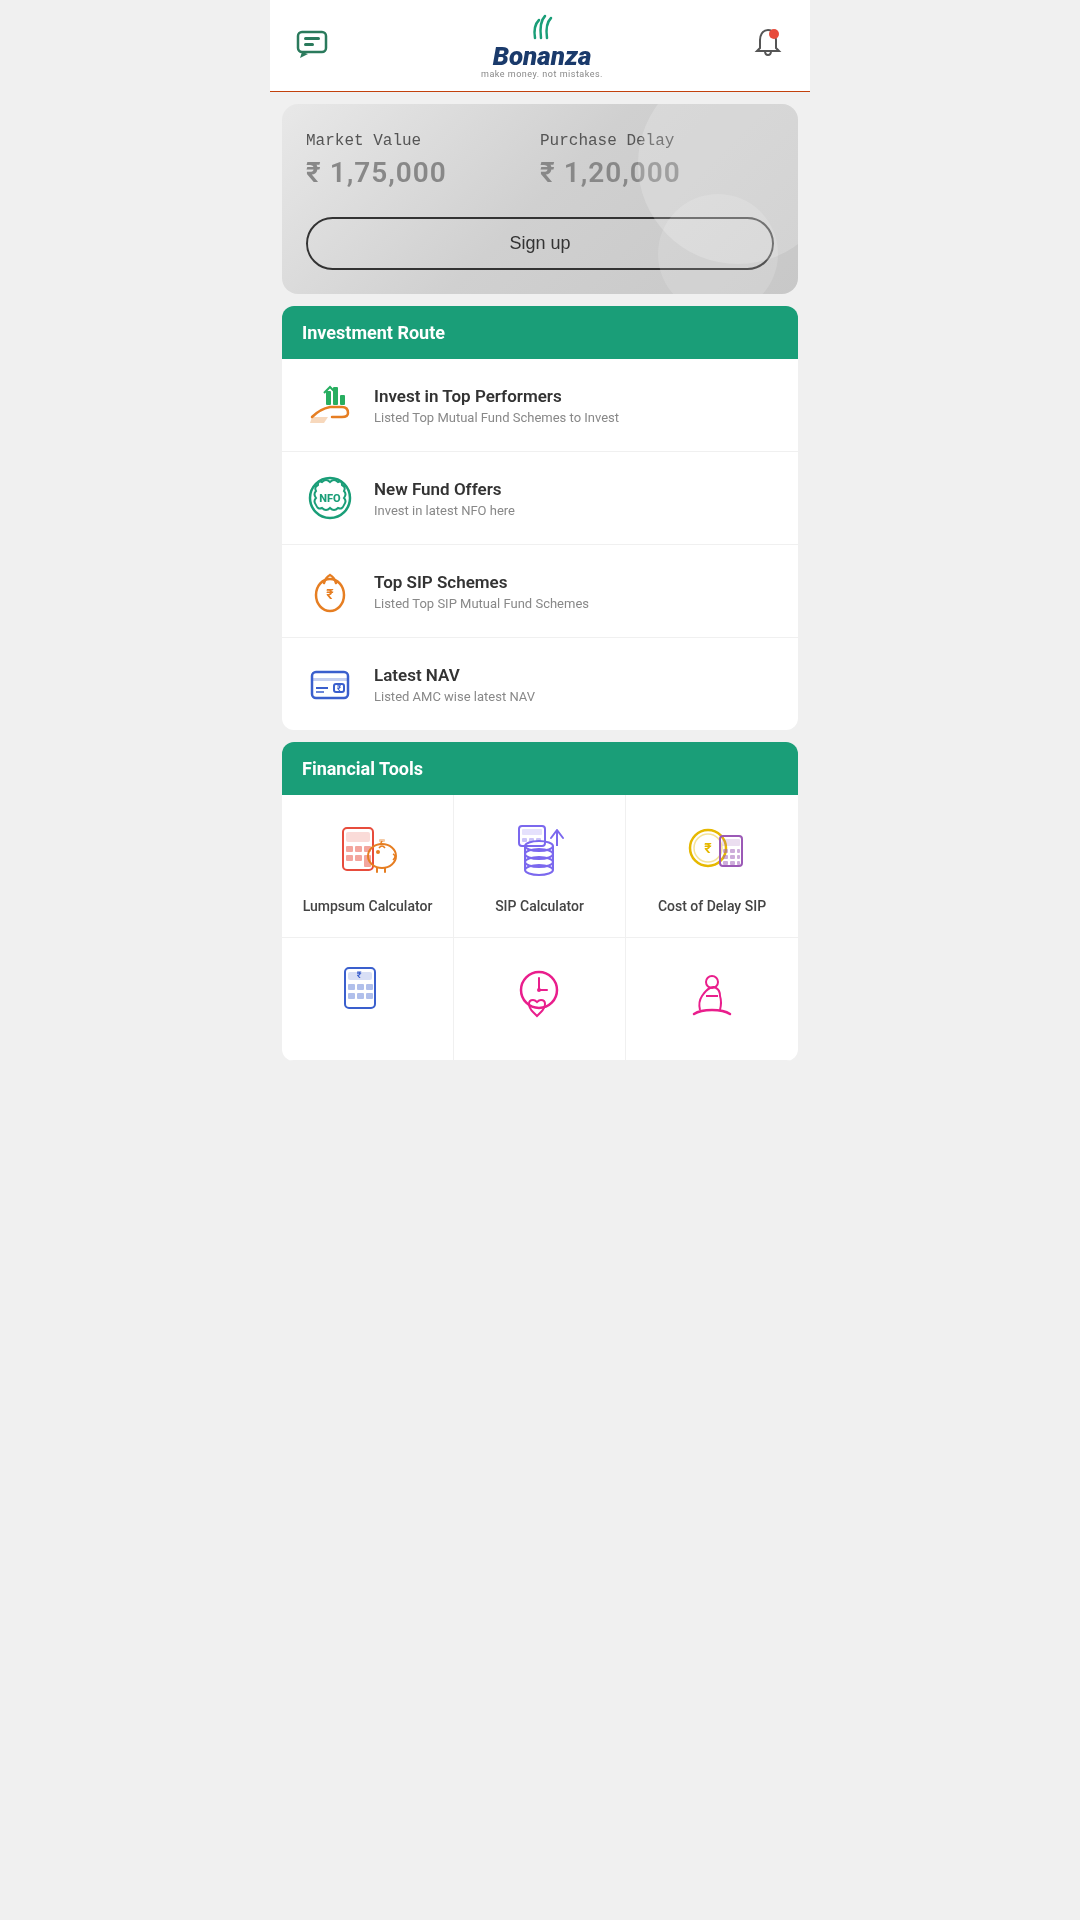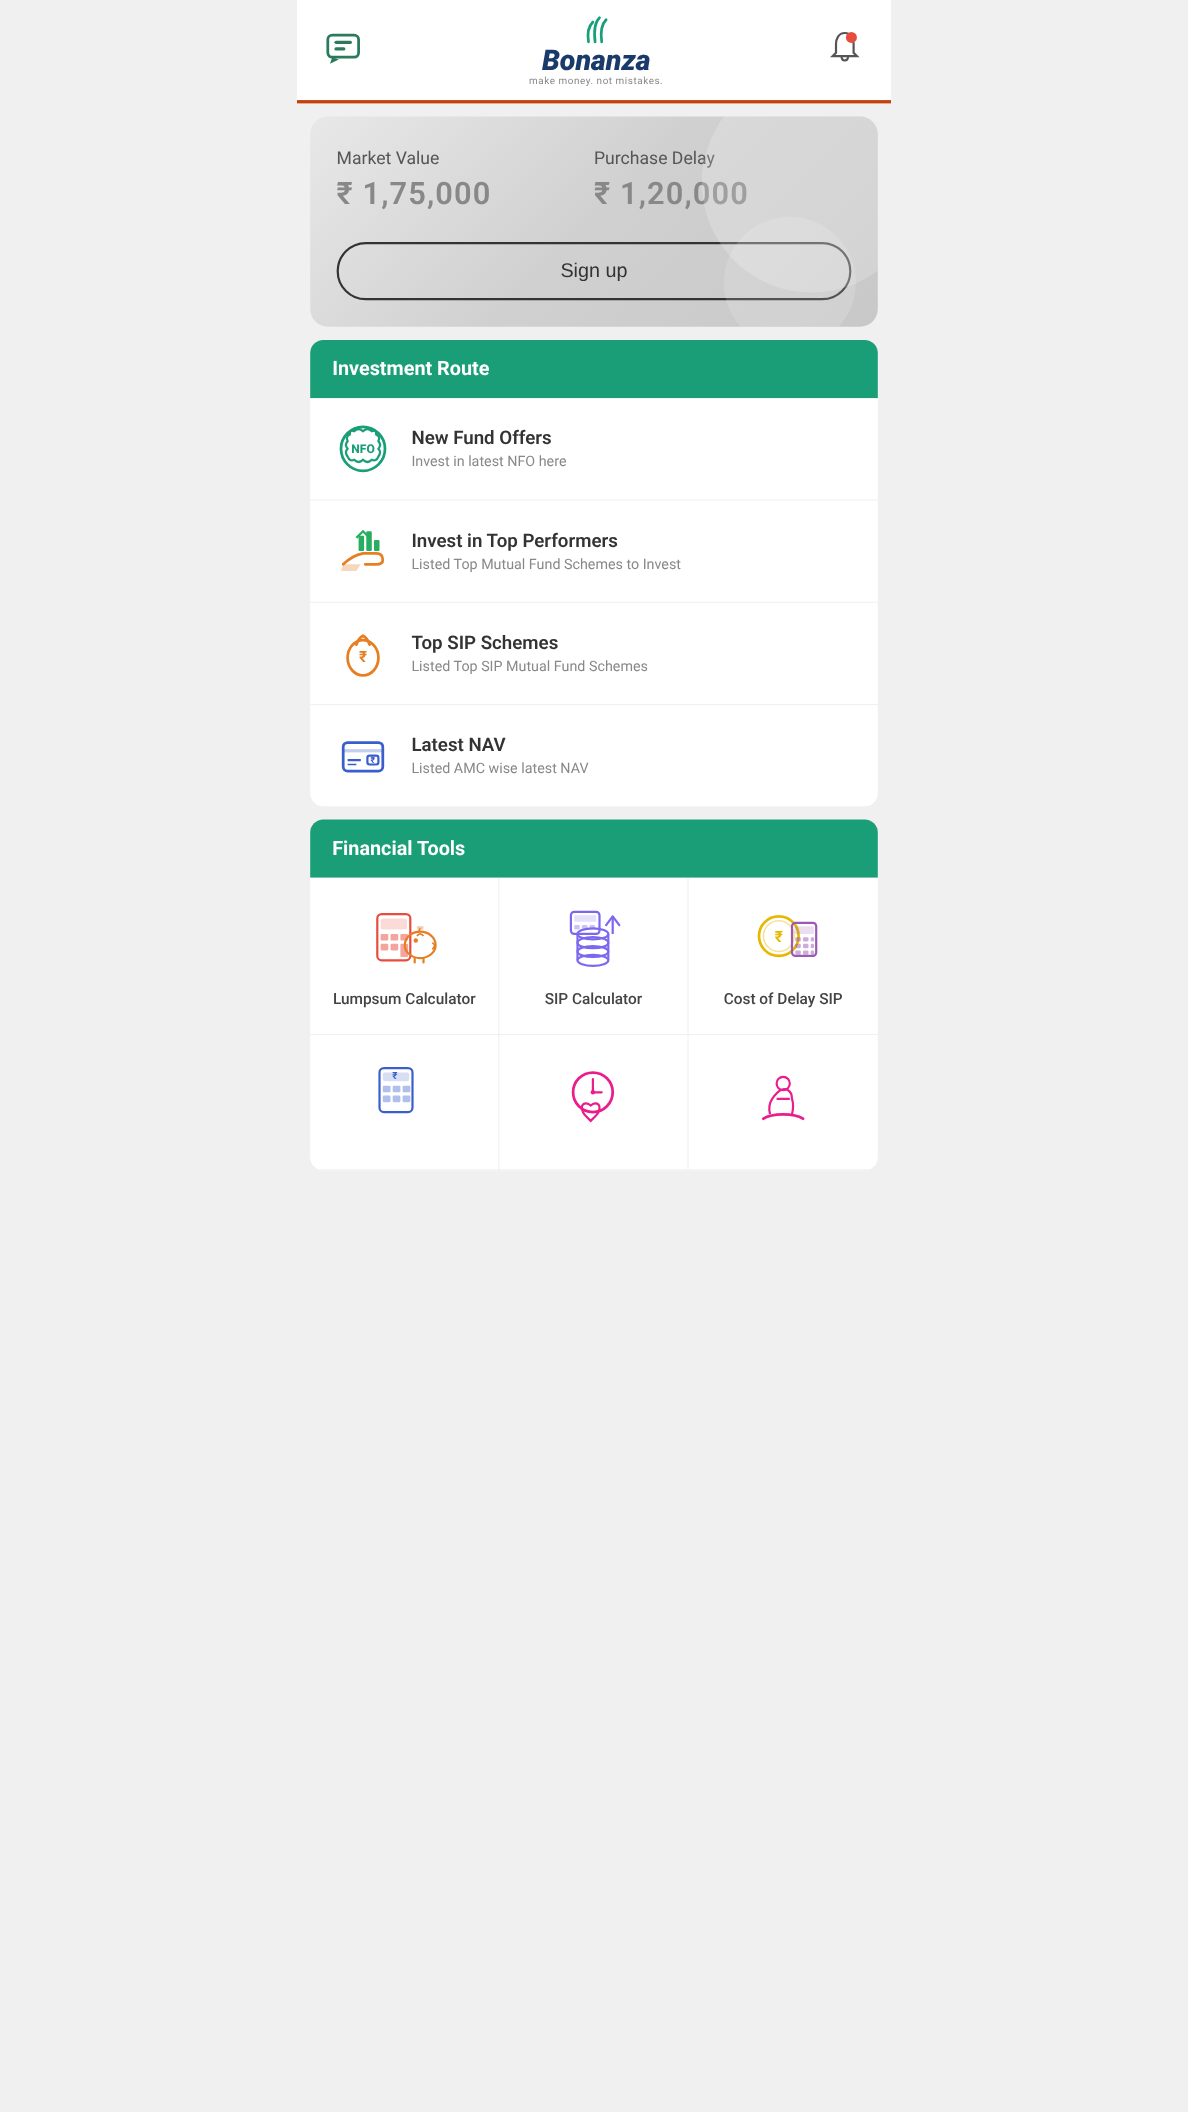--- a/index.html
+++ b/index.html
@@ -13,21 +13,21 @@
       min-height: 960px;
     }
 
     
     .header {
       background: #fff;
       display: flex;
       align-items: center;
       justify-content: space-between;
       padding: 12px 20px;
-      border-bottom: 3px solid #c2410c;
+      border-bottom: 1px solid #c2410c;
     }
     .header-logo {
       display: flex;
       flex-direction: column;
       align-items: center;
     }
     .chat-icon-btn, .bell-icon-btn {
       background: none;
       border: none;
       cursor: pointer;
@@ -66,20 +66,21 @@
     .market-values {
       display: flex;
       justify-content: space-between;
       margin-bottom: 28px;
     }
     .value-block { flex: 1; }
     .value-label {
       font-size: 16px;
       color: #555;
       margin-bottom: 6px;
+      font-family: Liberation Mono, monospace;
     }
     .value-amount {
       font-size: 28px;
       color: #888;
       font-weight: 600;
       letter-spacing: 1px;
     }
     .market-buttons {
       display: flex;
       gap: 16px;
@@ -232,49 +233,49 @@
 </div>
 
 <div class="section-header">
   <div class="section-header-text">Investment Route</div>
 </div>
 <div class="section-card">
 
   <div class="list-item">
     <div class="list-icon">
       <svg width="52" height="52" viewBox="0 0 52 52">
+
+        <path d="M8 38 Q16 30 26 28 L38 28 Q44 28 44 34 Q44 38 38 38 L28 38" stroke="#e67e22" stroke-width="2.5" fill="none" stroke-linecap="round"></path>
+        <path d="M8 38 L6 44 L20 44 L24 38" fill="#e67e22" opacity="0.3"></path>
+
+        <rect x="22" y="12" width="5" height="14" fill="#27ae60" rx="1"></rect>
+        <rect x="29" y="8" width="5" height="18" fill="#27ae60" rx="1"></rect>
+        <rect x="36" y="16" width="5" height="10" fill="#27ae60" rx="1"></rect>
+
+        <path d="M20 14 L26 8 L32 14" stroke="#27ae60" stroke-width="2" fill="none"></path>
+      </svg>
+    </div>
+    <div>
+      <div class="list-text-title">Invest in Top Performers</div>
+      <div class="list-text-sub">Listed Top Mutual Fund Schemes to Invest</div>
+    </div>
+  </div>
+
+  <div class="list-item">
+    <div class="list-icon">
+      <svg width="52" height="52" viewBox="0 0 52 52">
         <circle cx="26" cy="26" r="20" stroke="#1a9e78" stroke-width="2.5" fill="none"></circle>
 
         <path d="M26 10 Q30 6 34 10 Q38 8 38 13 Q42 15 40 19 Q43 22 40 26 Q43 29 40 33 Q38 38 34 36 Q30 40 26 36 Q22 40 18 36 Q14 38 12 33 Q9 29 12 26 Q9 22 12 19 Q10 15 14 13 Q14 8 18 10 Q22 6 26 10Z" stroke="#1a9e78" stroke-width="2" fill="none"></path>
         <text x="26" y="30" text-anchor="middle" font-size="11" font-weight="800" fill="#1a9e78">NFO</text>
       </svg>
     </div>
     <div>
       <div class="list-text-title">New Fund Offers</div>
       <div class="list-text-sub">Invest in latest NFO here</div>
-    </div>
-  </div>
-
-  <div class="list-item">
-    <div class="list-icon">
-      <svg width="52" height="52" viewBox="0 0 52 52">
-
-        <path d="M8 38 Q16 30 26 28 L38 28 Q44 28 44 34 Q44 38 38 38 L28 38" stroke="#e67e22" stroke-width="2.5" fill="none" stroke-linecap="round"></path>
-        <path d="M8 38 L6 44 L20 44 L24 38" fill="#e67e22" opacity="0.3"></path>
-
-        <rect x="22" y="12" width="5" height="14" fill="#27ae60" rx="1"></rect>
-        <rect x="29" y="8" width="5" height="18" fill="#27ae60" rx="1"></rect>
-        <rect x="36" y="16" width="5" height="10" fill="#27ae60" rx="1"></rect>
-
-        <path d="M20 14 L26 8 L32 14" stroke="#27ae60" stroke-width="2" fill="none"></path>
-      </svg>
-    </div>
-    <div>
-      <div class="list-text-title">Invest in Top Performers</div>
-      <div class="list-text-sub">Listed Top Mutual Fund Schemes to Invest</div>
     </div>
   </div>
 
   <div class="list-item">
     <div class="list-icon">
       <svg width="52" height="52" viewBox="0 0 52 52">
 
         <ellipse cx="26" cy="30" rx="14" ry="16" fill="none" stroke="#e67e22" stroke-width="2.5"></ellipse>
         <path d="M20 18 Q22 12 26 10 Q30 12 32 18" fill="none" stroke="#e67e22" stroke-width="2.5" stroke-linecap="round"></path>
 

